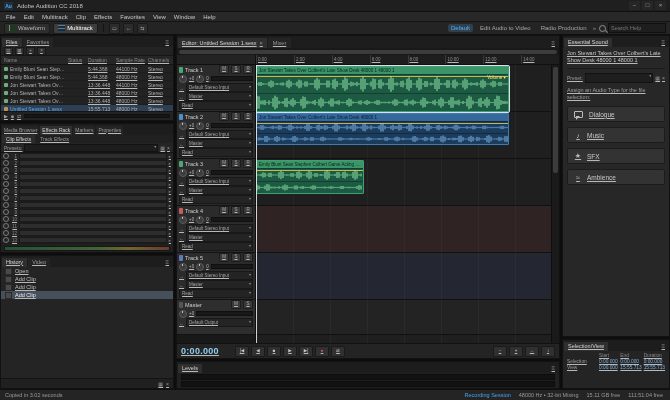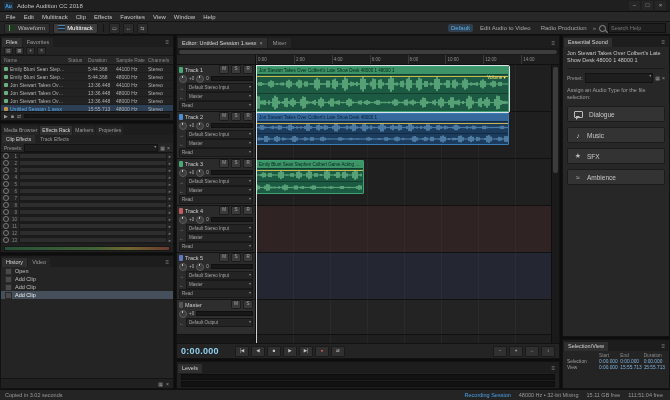--- a/index.html
+++ b/index.html
@@ -28,21 +28,21 @@
   .wsmore{color:#8a8a8a;font-size:6px;}
   .searchwrap{display:flex;align-items:center;gap:2px;}
   .search-icon{width:5px;height:5px;border:1px solid #909090;border-radius:50%;position:relative;}
   .search-icon::after{content:"";position:absolute;right:-3px;bottom:-1px;width:3px;height:1px;background:#909090;transform:rotate(45deg);}
   .search-input{width:52px;height:8px;background:#1e1e1e;border:1px solid #101010;color:#bbb;font-size:5.5px;padding:0 2px;font-family:inherit;}
   
   .main{flex:1;display:flex;gap:2px;background:#0d0d0d;overflow:hidden;}
   .col-left{width:174px;display:flex;flex-direction:column;gap:2px;overflow:hidden;}
   .col-center{flex:1;display:flex;flex-direction:column;gap:2px;overflow:hidden;}
   .col-right{width:108px;display:flex;flex-direction:column;gap:2px;overflow:hidden;}
-  .panel{background:#272727;border:1px solid #121212;display:flex;flex-direction:column;overflow:hidden;}
+  .panel{background:#272727;border:1px solid #121212;display:flex;flex-direction:column;overflow:hidden;text-decoration:underline;}
   .ptabs{height:10px;background:#1d1d1d;display:flex;align-items:center;gap:1px;padding:1px 1px 0;flex:none;}
   .ptab{padding:0 4px;height:9px;line-height:9px;font-size:5.5px;color:#9a9a9a;background:#242424;}
   .ptab.active{background:#2f2f2f;color:#d5d5d5;}
   .pmenu{margin-left:auto;color:#8a8a8a;font-size:6px;padding:0 3px;}
   
   .files-panel{height:84px;flex:none;}
   .ficons{height:8px;display:flex;align-items:center;gap:2px;padding:0 3px;background:#232323;border-bottom:1px solid #161616;flex:none;}
   .fico{width:7px;height:6px;background:#2f2f2f;border:1px solid #191919;color:#9a9a9a;font-size:4.5px;text-align:center;line-height:5px;}
   .fhead{height:8px;display:flex;align-items:center;background:#262626;border-bottom:1px solid #141414;font-size:5px;color:#8a8a8a;padding:0 3px;gap:2px;flex:none;}
   .c-name{flex:1;white-space:nowrap;overflow:hidden;text-overflow:ellipsis;}

